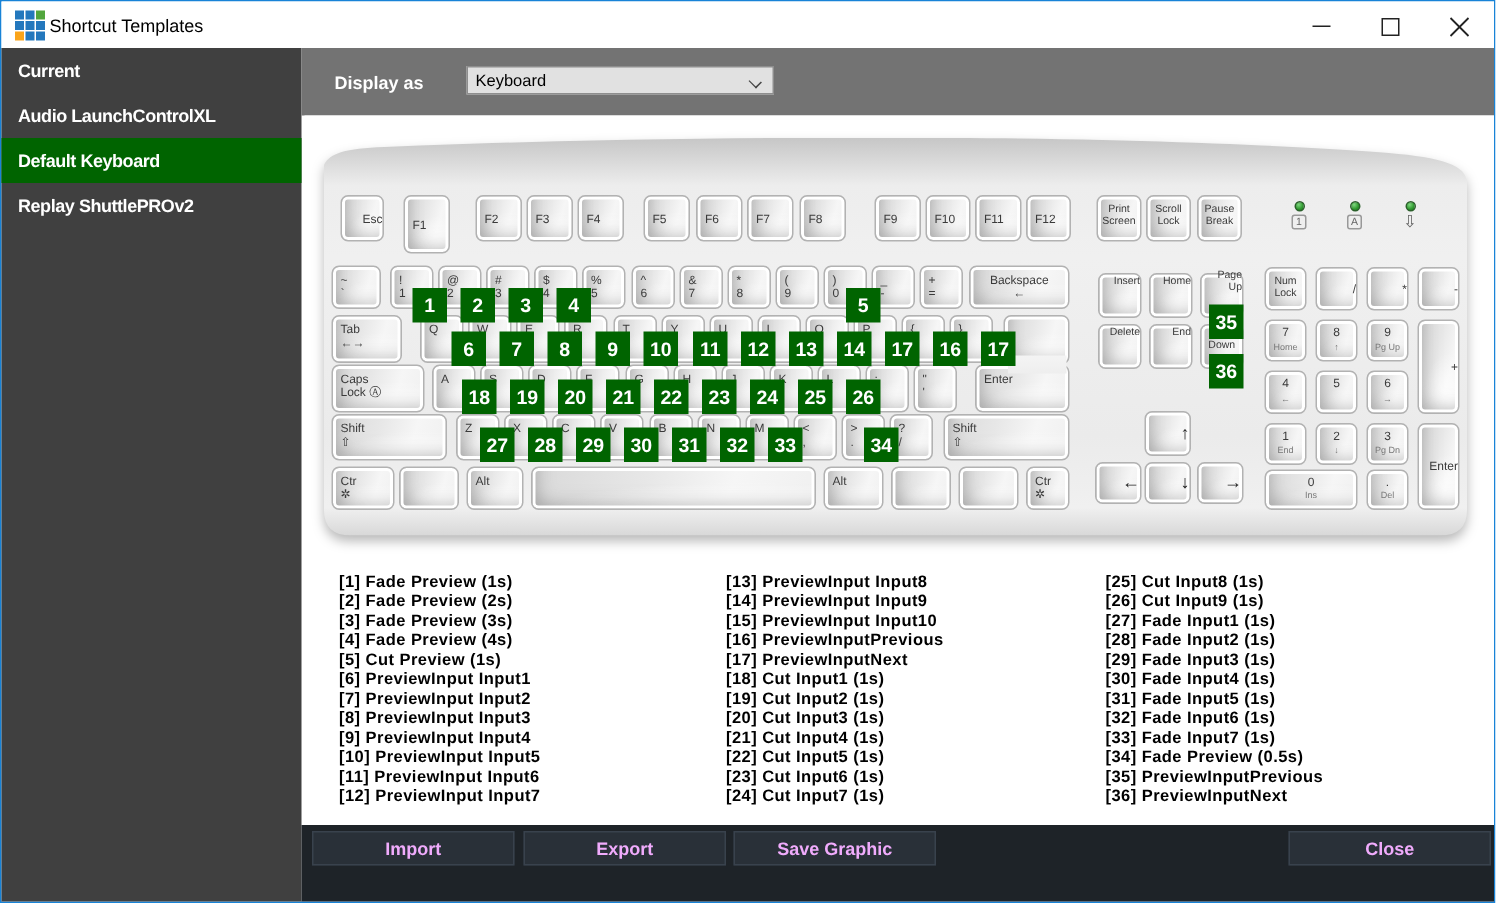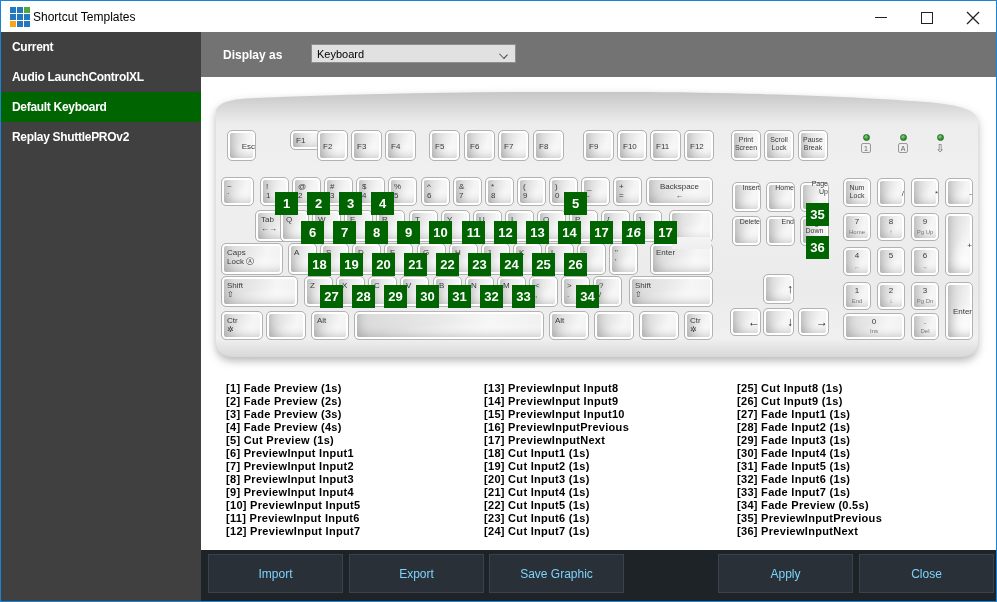--- a/index.html
+++ b/index.html
@@ -37,21 +37,21 @@
 .ksub{position:absolute;left:0;right:0;bottom:3px;text-align:center;font-size:6px;color:#777}
 .key.ar .klabel{font-size:12px;font-weight:normal;color:#222}
 .bdg{position:absolute;width:23px;height:23px;background:#006400;color:#fff;font-weight:bold;font-size:13px;display:flex;align-items:center;justify-content:center;z-index:6}
 .ledgrp{position:absolute;width:40px;text-align:center}
 .leddot{width:7px;height:7px;border-radius:50%;background:radial-gradient(circle at 35% 30%,#7fd67f,#2f9a2f 60%,#1e7a1e);border:1px solid #2a5f2a;margin:0 auto}
 .ledicon{margin-top:2px;font-size:11px;color:#666;height:12px;line-height:11px}
 .ledbox{display:inline-block;width:10px;height:10px;border:1px solid #999;border-radius:2px;font-size:7px;line-height:9px;color:#666;vertical-align:top}
 #lists{position:absolute;left:0;top:0;width:997px;height:551px}
 .scol{position:absolute;top:381px;font-size:11px;font-weight:bold;color:#000;line-height:13px;white-space:pre;letter-spacing:0.3px}
 #footer{position:absolute;left:200px;bottom:0;right:0;height:51px;background:#1e2328}
-.fbtn{position:absolute;top:4px;height:39px;background:#293038;border:1px solid #39424d;color:#7dd3fc;font-weight:normal;font-size:12px;display:flex;align-items:center;justify-content:center}
+.fbtn{position:absolute;top:4px;height:23px;background:#293038;border:1px solid #39424d;color:#f0abfc;font-weight:bold;font-size:12px;display:flex;align-items:center;justify-content:center}
 </style>
 </head>
 <body>
 
 <div id="win">
   <div id="titlebar">
     <div id="appicon">
         <span style="background: rgb(36, 120, 189);"></span>
         <span style="background: rgb(36, 120, 189);"></span>
         <span style="background: rgb(82, 166, 61);"></span>
@@ -101,21 +101,21 @@
               <stop offset="0.12" stop-color="#ededed"></stop>
               <stop offset="0.3" stop-color="#f0f0f0"></stop>
               <stop offset="0.75" stop-color="#ebebeb"></stop>
               <stop offset="0.93" stop-color="#f0f0f0"></stop>
               <stop offset="1" stop-color="#d8d8d8"></stop>
             </linearGradient>
           </defs>
           <path d="M 0 18 C 4 10, 14 7, 40 6 C 160 1, 300 -1, 430 0 C 560 1, 660 6, 710 10 C 745 13, 762 18, 762 30 L 762 248 Q 762 265 744 265 L 18 265 Q 0 265 0 248 Z" fill="url(#bgrad)"></path>
         </svg></div>
   <div class="key c" style="left: 226px; top: 129px; width: 29px; height: 31px;"><span class="klabel">Esc</span></div>
-      <div class="key vc" style="left: 289px; top: 129px; width: 31px; height: 20px;"><span class="klabel">F1</span></div>
+      <div class="key vc" style="left: 268px; top: 129px; width: 31px; height: 39px;"><span class="klabel">F1</span></div>
       <div class="key vc" style="left: 316px; top: 129px; width: 31px; height: 31px;"><span class="klabel">F2</span></div>
       <div class="key vc" style="left: 350px; top: 129px; width: 31px; height: 31px;"><span class="klabel">F3</span></div>
       <div class="key vc" style="left: 384px; top: 129px; width: 31px; height: 31px;"><span class="klabel">F4</span></div>
       <div class="key vc" style="left: 428px; top: 129px; width: 31px; height: 31px;"><span class="klabel">F5</span></div>
       <div class="key vc" style="left: 463px; top: 129px; width: 31px; height: 31px;"><span class="klabel">F6</span></div>
       <div class="key vc" style="left: 497px; top: 129px; width: 31px; height: 31px;"><span class="klabel">F7</span></div>
       <div class="key vc" style="left: 532px; top: 129px; width: 31px; height: 31px;"><span class="klabel">F8</span></div>
       <div class="key vc" style="left: 582px; top: 129px; width: 31px; height: 31px;"><span class="klabel">F9</span></div>
       <div class="key vc" style="left: 616px; top: 129px; width: 30px; height: 31px;"><span class="klabel">F10</span></div>
       <div class="key vc" style="left: 649px; top: 129px; width: 31px; height: 31px;"><span class="klabel">F11</span></div>
@@ -147,21 +147,21 @@
       <div class="key" style="left: 516px; top: 176px; width: 29px; height: 29px;"><span class="klabel">(
 9</span></div>
       <div class="key" style="left: 548px; top: 176px; width: 29px; height: 29px;"><span class="klabel">)
 0</span></div>
       <div class="key" style="left: 580px; top: 176px; width: 29px; height: 29px;"><span class="klabel">_
 -</span></div>
       <div class="key" style="left: 612px; top: 176px; width: 29px; height: 29px;"><span class="klabel">+
 =</span></div>
       <div class="key t2" style="left: 645px; top: 176px; width: 67px; height: 29px; padding-left: 33px;"><span class="klabel">Backspace
 ←</span></div>
-      <div class="key" style="left: 220px; top: 209px; width: 47px; height: 32px; margin-left: 34px;"><span class="klabel">Tab
+      <div class="key" style="left: 220px; top: 209px; width: 47px; height: 32px;"><span class="klabel">Tab
 ←→</span></div>
       <div class="key" style="left: 279px; top: 209px; width: 29px; height: 32px;"><span class="klabel">Q</span></div>
       <div class="key" style="left: 311px; top: 209px; width: 29px; height: 32px;"><span class="klabel">W</span></div>
       <div class="key" style="left: 343px; top: 209px; width: 29px; height: 32px;"><span class="klabel">E</span></div>
       <div class="key" style="left: 375px; top: 209px; width: 29px; height: 32px;"><span class="klabel">R</span></div>
       <div class="key" style="left: 408px; top: 209px; width: 29px; height: 32px;"><span class="klabel">T</span></div>
       <div class="key" style="left: 440px; top: 209px; width: 29px; height: 32px;"><span class="klabel">Y</span></div>
       <div class="key" style="left: 472px; top: 209px; width: 29px; height: 32px;"><span class="klabel">U</span></div>
       <div class="key" style="left: 504px; top: 209px; width: 29px; height: 32px;"><span class="klabel">I</span></div>
       <div class="key" style="left: 536px; top: 209px; width: 29px; height: 32px;"><span class="klabel">O</span></div>
@@ -253,21 +253,21 @@
       <div class="bdg" style="left: 300px; top: 220px;">6</div>
       <div class="bdg" style="left: 332px; top: 220px;">7</div>
       <div class="bdg" style="left: 364px; top: 220px;">8</div>
       <div class="bdg" style="left: 396px; top: 220px;">9</div>
       <div class="bdg" style="left: 428px; top: 220px;">10</div>
       <div class="bdg" style="left: 461px; top: 220px;">11</div>
       <div class="bdg" style="left: 493px; top: 220px;">12</div>
       <div class="bdg" style="left: 525px; top: 220px;">13</div>
       <div class="bdg" style="left: 557px; top: 220px;">14</div>
       <div class="bdg" style="left: 589px; top: 220px;">17</div>
-      <div class="bdg" style="left: 621px; top: 220px; font-style: italic;">16</div>
+      <div class="bdg" style="left: 621px; top: 220px;">16</div>
       <div class="bdg" style="left: 653px; top: 220px;">17</div>
       <div class="bdg" style="left: 307px; top: 252px;">18</div>
       <div class="bdg" style="left: 339px; top: 252px;">19</div>
       <div class="bdg" style="left: 371px; top: 252px;">20</div>
       <div class="bdg" style="left: 403px; top: 252px;">21</div>
       <div class="bdg" style="left: 435px; top: 252px;">22</div>
       <div class="bdg" style="left: 467px; top: 252px;">23</div>
       <div class="bdg" style="left: 499px; top: 252px;">24</div>
       <div class="bdg" style="left: 531px; top: 252px;">25</div>
       <div class="bdg" style="left: 563px; top: 252px;">26</div>
@@ -329,16 +329,15 @@
 [32] Fade Input6 (1s)
 [33] Fade Input7 (1s)
 [34] Fade Preview (0.5s)
 [35] PreviewInputPrevious
 [36] PreviewInputNext</div>
     </div>
   <div id="footer">
       <div class="fbtn" style="left: 7px; width: 135px;">Import</div>
       <div class="fbtn" style="left: 148px; width: 135px;">Export</div>
       <div class="fbtn" style="left: 288px; width: 135px;">Save Graphic</div>
-      <div class="fbtn" style="left: 517px; width: 135px;">Apply</div>
       <div class="fbtn" style="left: 658px; width: 135px;">Close</div>
     </div>
 </div>
 
 </body></html>

